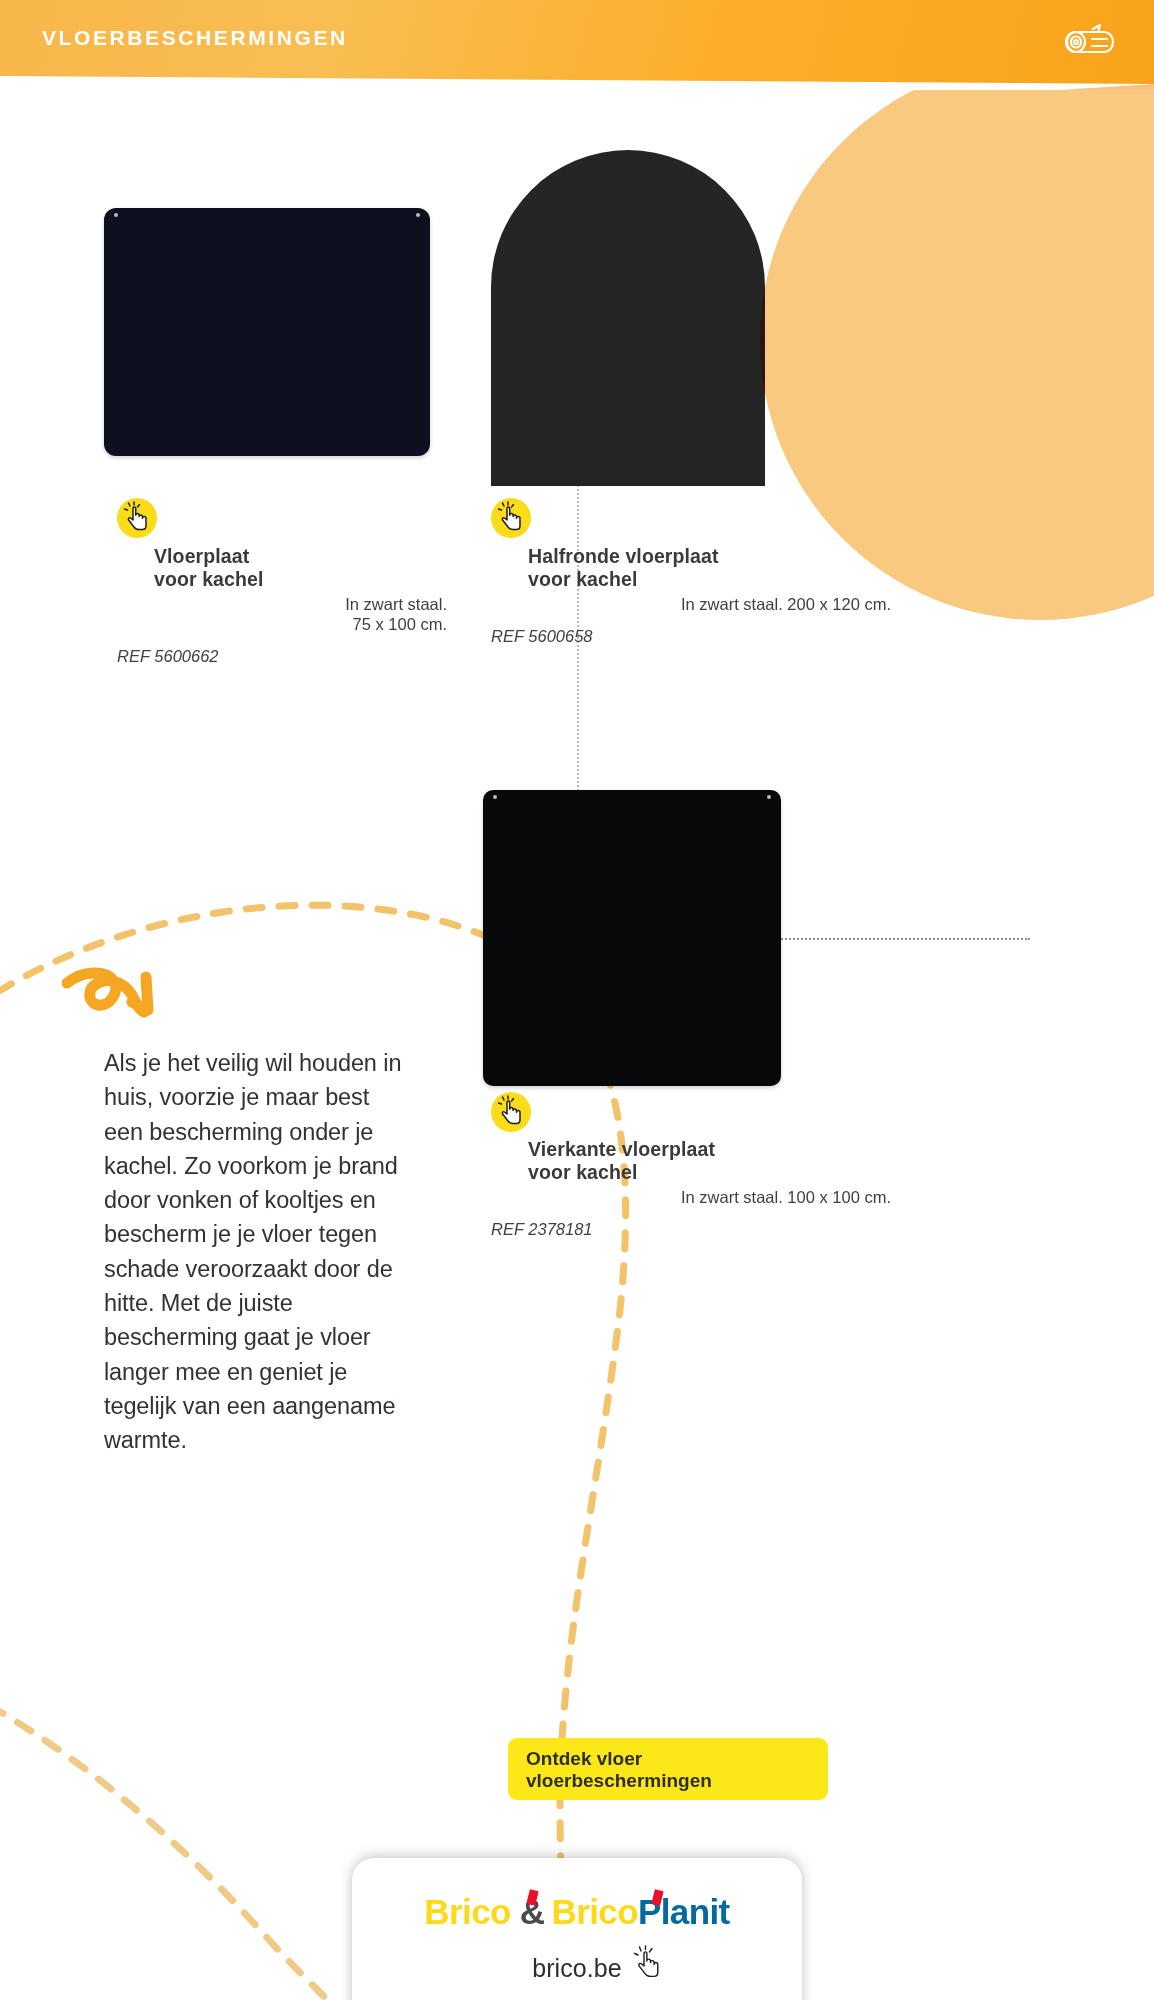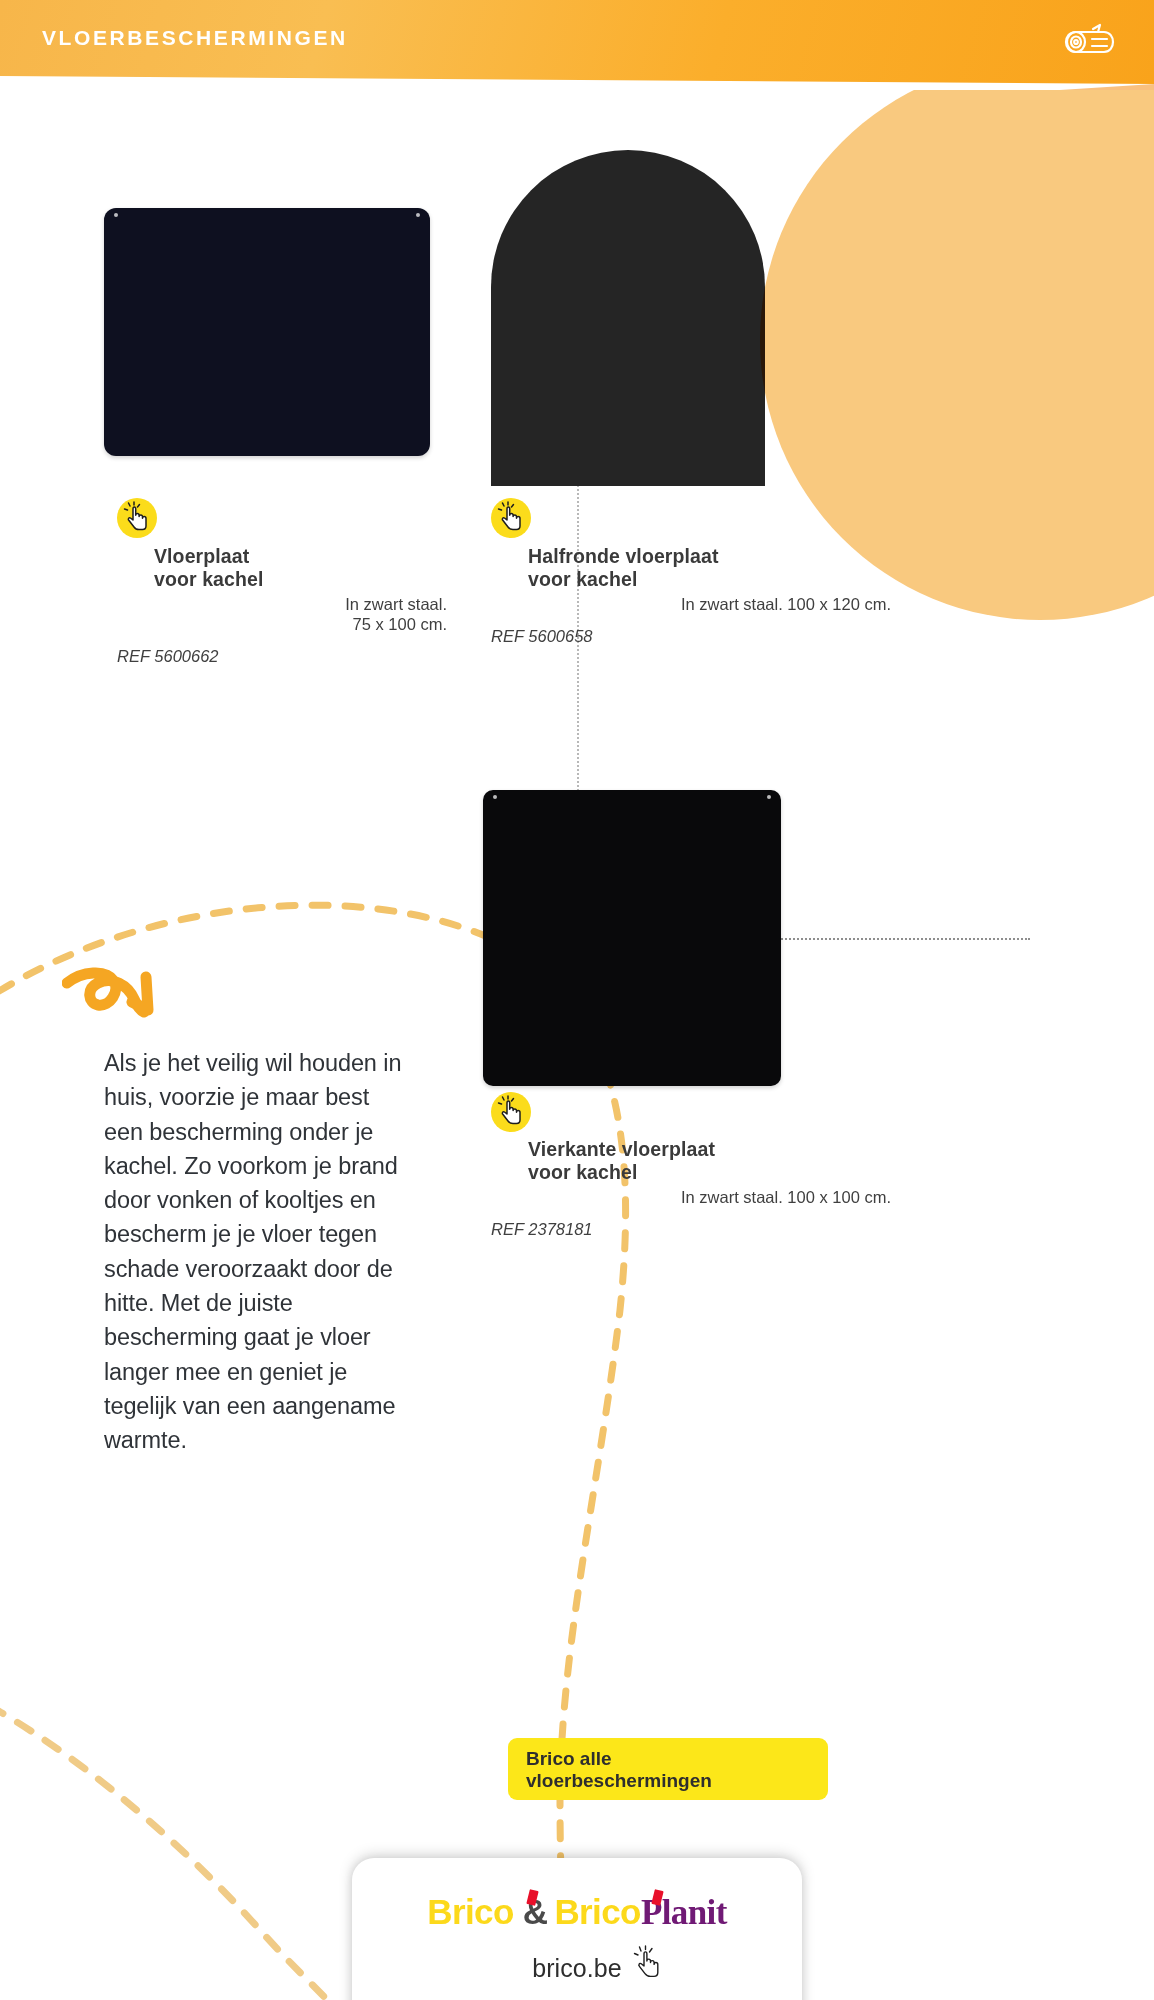--- a/index.html
+++ b/index.html
@@ -237,21 +237,21 @@
     left: 0; top: 34px;
     width: 450px;
     text-align: center;
     font-size: 35px;
     font-weight: 800;
     letter-spacing: -0.6px;
     white-space: nowrap;
   }
   .logo-brico { color: #FCD91B; position: relative; }
   .logo-amp { color: #4a4a4a; }
-  .logo-planit { color: #701a75; font-family: Liberation Serif, serif; }
+  .logo-planit { color: #0369a1; }
   .accent { position: absolute; width: 9px; height: 15px; background: #E8102A; border-radius: 1px; }
 
   .brico-be {
     position: absolute;
     left: 0; top: 96px;
     width: 450px;
     text-align: center;
     font-size: 25px;
     font-weight: 400;
     color: #2e2e2e;
@@ -330,21 +330,21 @@
           <path d="M17 7 L17 4"></path>
           <path d="M20.5 9 L22.5 6.5"></path>
         <path d="M10.5 12 L7.5 11"></path>
       </g>
       <path d="M16 11 L16 22 L13.5 20 C12 19, 10.5 21, 12 22.5 L17 29 C18 30.5, 20 31.5, 22 31.5 L25.5 31.5 C27.5 31.5, 29 30, 29 28 L29 20.5 C29 19.3, 28 18.6, 27.2 18.6 C26.4 18.6, 25.5 19.3, 25.5 20.3 L25.5 18.8 C25.5 17.6, 24.6 16.9, 23.8 16.9 C23 16.9, 22.1 17.6, 22.1 18.6 L22.1 17.4 C22.1 16.2, 21.2 15.5, 20.4 15.5 C19.6 15.5, 18.7 16.2, 18.7 17.2 L18.7 11 C18.7 9.8, 18 9, 17.35 9 C16.7 9, 16 9.8, 16 11 Z" fill="#ffffff" stroke="#1e1e1e" stroke-width="1.5" stroke-linejoin="round"></path>
     </svg>
   </div>
   <div class="prod-text" style="left:491px; top:545px; width:400px;">
     <div class="prod-title">Halfronde vloerplaat
 voor kachel</div>
-    <div class="prod-desc">In zwart staal. 100 x 120 cm.</div>
+    <div class="prod-desc">In zwart staal. 200 x 120 cm.</div>
     <div class="prod-ref">REF 5600658</div>
   </div>
 
   <div class="plate-rect plate-rect-3">
     <div class="corner-dot" style="left:10px;top:5px;"></div>
     <div class="corner-dot" style="right:10px;top:5px;"></div>
   </div>
   <div class="click-badge" style="left:491px; top:1092px;">
     <svg viewBox="0 0 40 40" width="40" height="40">
       <g stroke="#1e1e1e" stroke-width="1.5" fill="none" stroke-linecap="round">
@@ -365,21 +365,21 @@
 
   <div class="swirl">
     <svg viewBox="0 0 110 70" width="110" height="70" fill="none">
       <path d="M5 28 C20 16, 44 14, 52 26 C58 36, 48 52, 36 50 C26 48, 24 34, 36 28 C50 21, 66 30, 72 44 C75 51, 78 55, 82 57" stroke="#F5A623" stroke-width="11" stroke-linecap="round" stroke-linejoin="round"></path>
       <path d="M84 22 L86 55 L70 47" stroke="#F5A623" stroke-width="11" stroke-linecap="round" stroke-linejoin="round" fill="none"></path>
     </svg>
   </div>
   <div class="body-para">Als je het veilig wil houden in huis, voorzie je maar best een bescherming onder je kachel. Zo voorkom je brand door vonken of kooltjes en bescherm je je vloer tegen schade veroorzaakt door de hitte. Met de juiste bescherming gaat je vloer langer mee en geniet je tegelijk van een aangename warmte.</div>
 
   <div class="cta">
-    <div class="cta-label">Brico alle
+    <div class="cta-label">Ontdek vloer
 vloerbeschermingen</div>
   </div>
   <div class="cta-hand">
     <svg viewBox="0 0 62 62" width="62" height="62">
       <g stroke="#1e1e1e" stroke-width="2.4" fill="none" stroke-linecap="round">
         <path d="M19 13 L16.5 7.5"></path>
           <path d="M26 11 L26 5.5"></path>
           <path d="M32.5 14.5 L36.5 9.5"></path>
         <path d="M15 20 L9 18"></path>
       </g>

